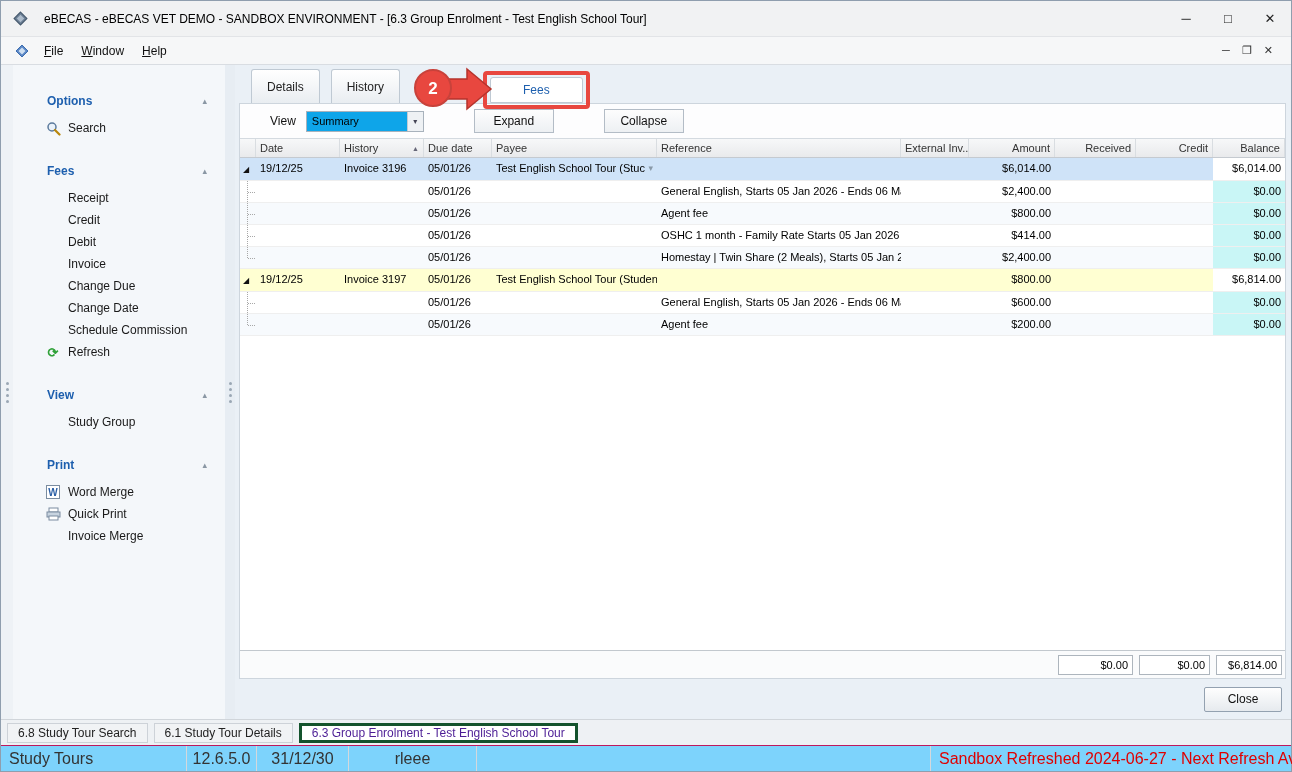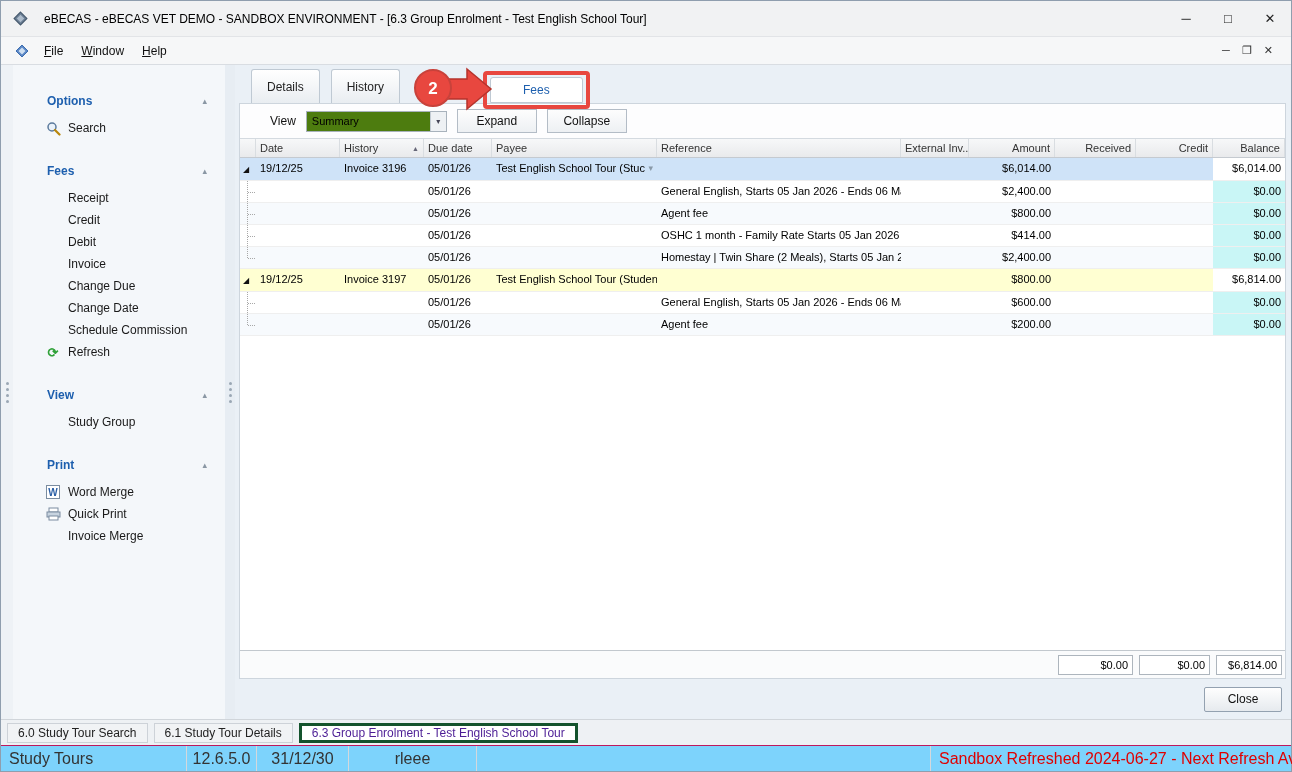--- a/index.html
+++ b/index.html
@@ -44,24 +44,24 @@
   .content { flex:1; background:#eaf0f6; display:flex; flex-direction:column; padding:4px 5px 0 4px; min-width:0; }
   .tabstrip { flex:0 0 34px; position:relative; display:flex; align-items:flex-end; padding-left:12px; }
   .tab { height:34px; padding:0 15px; display:flex; align-items:center; font-size:12px; color:#222; background:linear-gradient(#ffffff,#e9edf1); border:1px solid #bfc9d3; border-bottom:none; border-radius:3px 3px 0 0; margin-right:11px; }
   .fees-box { border:4px solid #e8473f; border-radius:4px; padding:2px 3px; margin-left:72px; margin-bottom:-6px; position:relative; z-index:3; }
   .tab-fees { height:26px; padding:0 32px; display:flex; align-items:center; font-size:12px; color:#1d5fae; background:#fff; border:1px solid #bfc9d3; border-radius:3px 3px 0 0; }
   .annotation { position:absolute; left:168px; top:-8px; z-index:4; pointer-events:none; }
 
   .tabpage { flex:1; background:#fff; border:1px solid #cdd5dd; display:flex; flex-direction:column; min-height:0; }
   .toolbar { flex:0 0 34px; display:flex; align-items:center; padding-left:30px; gap:10px; background:#fdfdfe; }
   .view-label { font-size:12px; color:#111; }
-  .dropdown { width:141px; height:21px; border:1px solid #a8b2bc; background:#4d7c0f; display:flex; align-items:center; }
+  .dropdown { width:118px; height:21px; border:1px solid #a8b2bc; background:#0ea5e9; display:flex; align-items:center; }
   .dd-value { flex:1; font-size:11px; padding-left:5px; color:#000; }
   .dd-btn { width:16px; height:100%; background:#eef1f4; border-left:1px solid #c3cbd3; display:flex; align-items:center; justify-content:center; font-size:8px; color:#445; }
-  .tbtn { height:24px; width:80px; border:1px solid #b3bcc6; background:linear-gradient(#fdfdfd,#edf0f3); display:flex; align-items:center; justify-content:center; font-size:12px; color:#111; }
+  .tbtn { height:24px; width:80px; border:1px solid #b3bcc6; background:linear-gradient(#fdfdfd,#edf0f3); display:flex; align-items:center; justify-content:center; font-size:12px; color:#111;margin-left:40px; }
 
   
   .grid { flex:1; display:flex; flex-direction:column; border-top:1px solid #d4dae0; min-height:0; }
   .hrow { display:flex; flex:0 0 19px; background:linear-gradient(#f7f8f9,#e9eaec); border-bottom:1px solid #c5cad0; }
   .hcell { font-size:11px; color:#333; padding:2px 4px; border-right:1px solid #d9dde1; display:flex; align-items:center; overflow:hidden; white-space:nowrap; }
   .hcell.num { justify-content:flex-end; }
   .sort { margin-left:auto; font-size:7px; color:#667; }
 
   .row { display:flex; flex:0 0 21px; background:#fff; border-bottom:1px solid #efefef; }
   .row.alt { background:#f7fafd; }
@@ -442,21 +442,21 @@
         </div>
       </div>
 
       <div class="close-row">
         <div class="btn-close">Close</div>
       </div>
     </div>
   </div>
 
   <div class="doctabs">
-    <div class="dtab">6.0 Study Tour Search</div>
+    <div class="dtab">6.8 Study Tour Search</div>
     <div class="dtab">6.1 Study Tour Details</div>
     <div class="dtab active">6.3 Group Enrolment - Test English School Tour</div>
   </div>
 
   <div class="statusbar">
     <div class="seg seg1">Study Tours</div>
     <div class="seg seg2">12.6.5.0</div>
     <div class="seg seg3">31/12/30</div>
     <div class="seg seg4">rleee</div>
     <div class="seg-spacer"></div>

